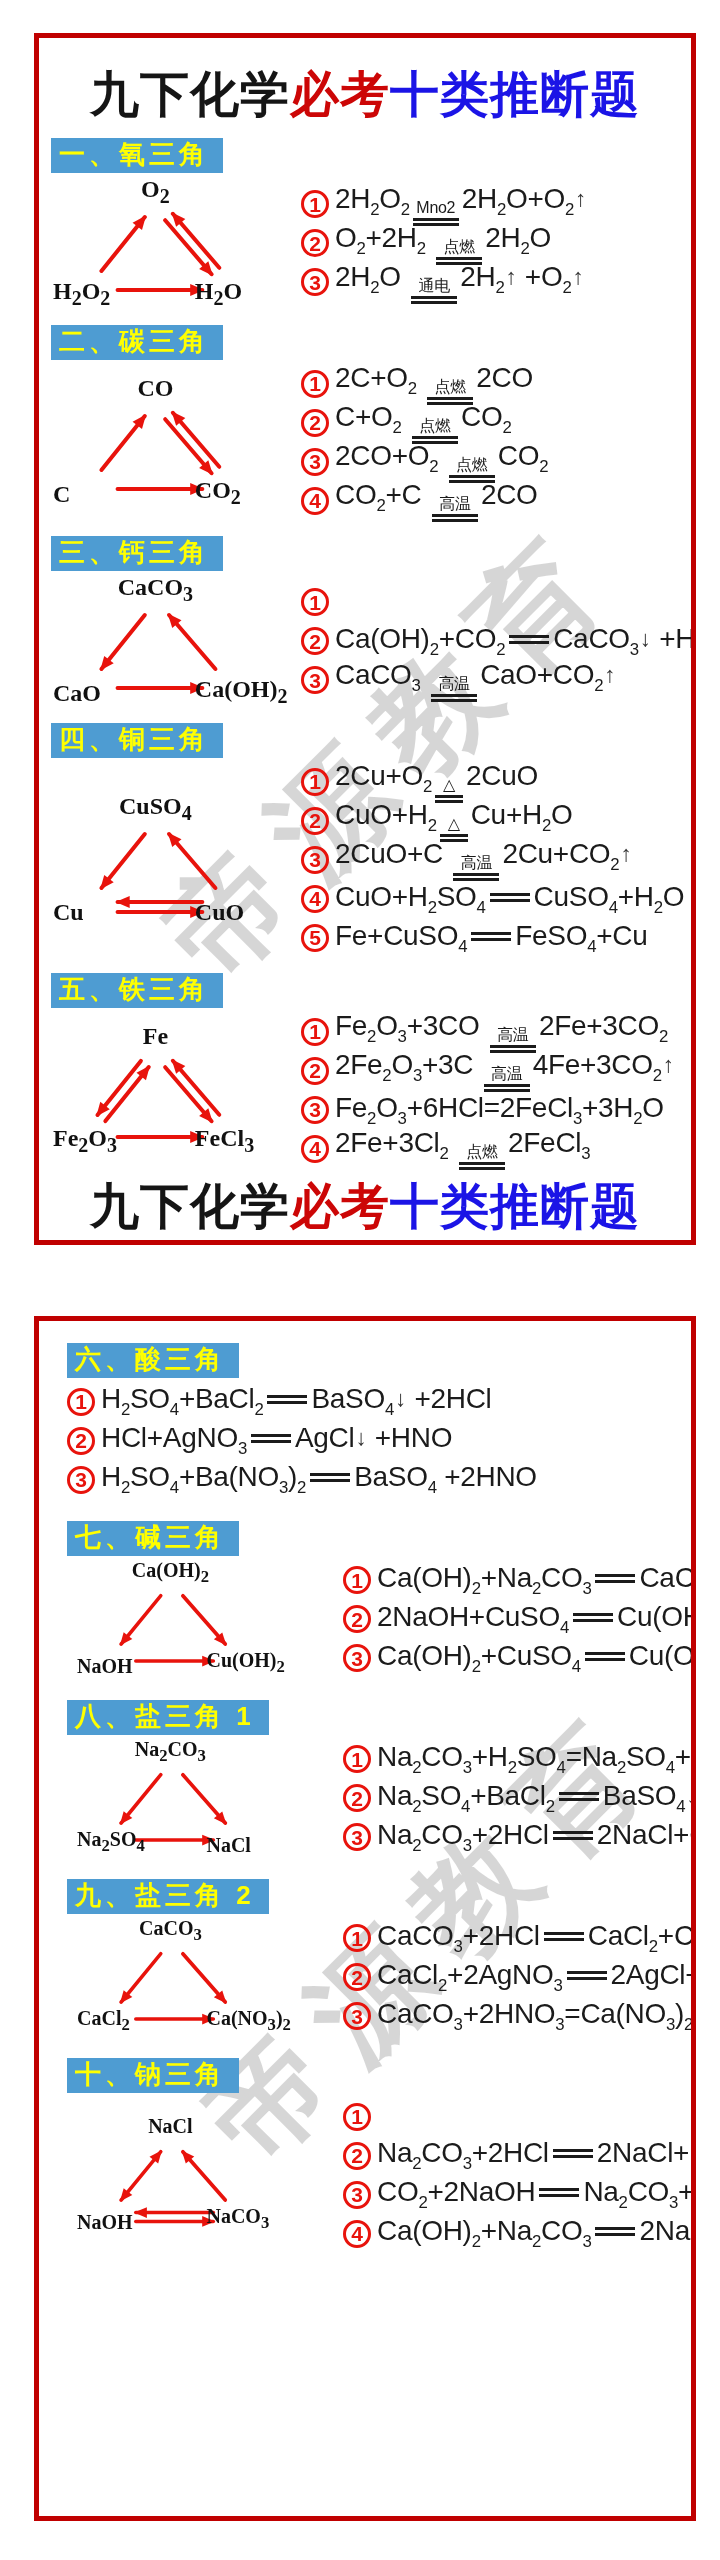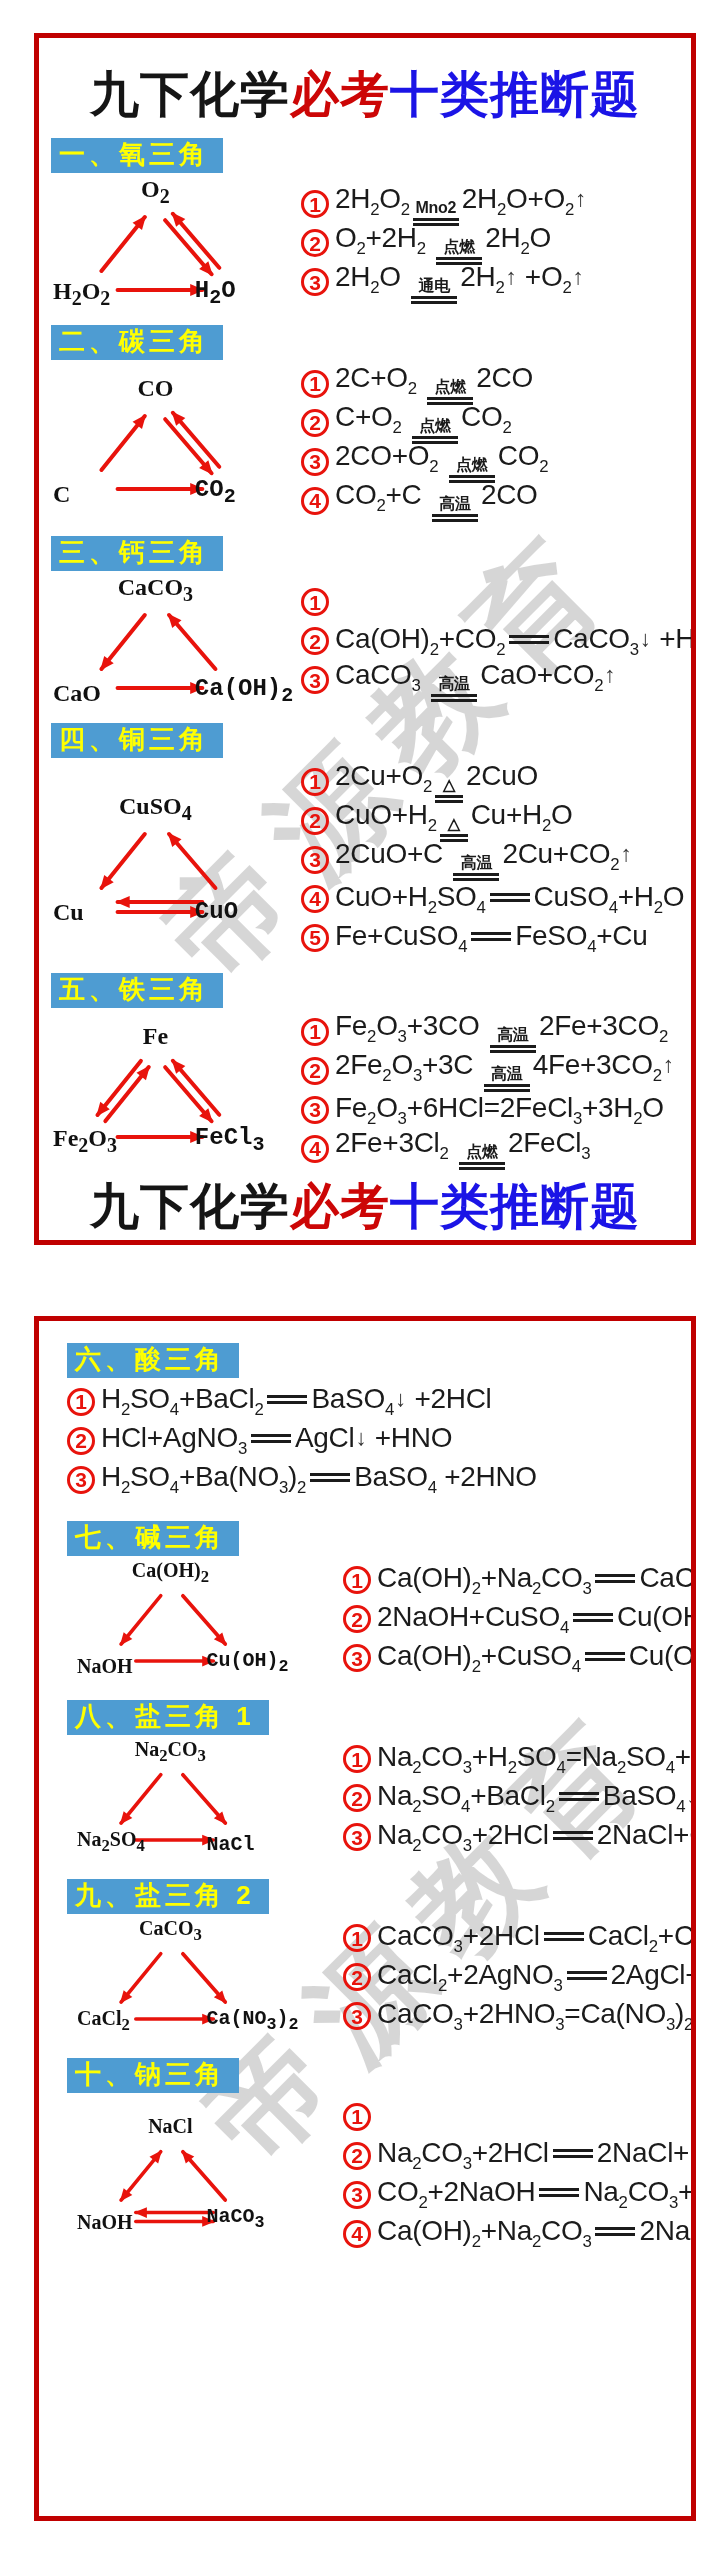--- a/index.html
+++ b/index.html
@@ -30,32 +30,32 @@
   .tri-wrap{flex:none;width:250px;}
   #card2 .tri-wrap{width:268px;padding-left:8px;}
   .tri{position:relative;width:232px;height:132px;}
   #card2 .tri{width:212px;height:118px;}
   .tri svg{position:absolute;left:0;top:0;width:100%;height:100%;}
   .tri-label{position:absolute;font-family:"Liberation Serif",serif;font-weight:bold;
       font-size:24px;color:#111;white-space:nowrap;line-height:1;}
   #card2 .tri-label{font-size:20px;}
   .tri-top{top:0;left:45%;transform:translateX(-50%);}
   .tri-bl{bottom:2px;left:2px;}
-  .tri-br{bottom:2px;left:62%;font-family:Liberation Mono, monospace;}
+  .tri-br{bottom:2px;left:62%;}
   .eqs{flex:1;min-width:0;}
   .eq-row{display:flex;align-items:center;height:39px;white-space:nowrap;}
   .num{flex:none;width:28px;height:28px;border:3px solid var(--accent_red,#e8130c);
       border-radius:50%;color:var(--accent_red,#e8130c);display:inline-flex;
       align-items:center;justify-content:center;font-size:21px;font-weight:bold;
       margin-right:6px;box-sizing:border-box;line-height:1;}
   .eq-f{font-size:28px;color:#1b1b1b;letter-spacing:-0.3px;}
   .eq-f sub{font-size:0.6em;}
   .cond{display:inline-flex;flex-direction:column;align-items:center;
       vertical-align:-5px;margin:0 3px;}
-  .cond-text{font-size:16px;line-height:1;margin-bottom:2px;font-weight:bold;color:#1b1b1b;}
+  .cond-text{font-size:16px;line-height:1;margin-bottom:2px;font-weight:normal;color:#1b1b1b;}
   .cond-line{height:8px;border-top:3px solid #1b1b1b;border-bottom:3px solid #1b1b1b;
       align-self:stretch;min-width:46px;box-sizing:border-box;}
   .cond.narrow .cond-line{min-width:28px;}
   .deq{display:inline-block;width:40px;height:9px;border-top:3px solid #1b1b1b;
       border-bottom:3px solid #1b1b1b;vertical-align:4px;margin:0 4px;box-sizing:border-box;}
   .udarr{font-size:0.8em;position:relative;top:-2px;margin:0 1px;color:#333;}
   #svg-defs{position:absolute;width:0;height:0;}
 </style>
 </head>
 <body>

